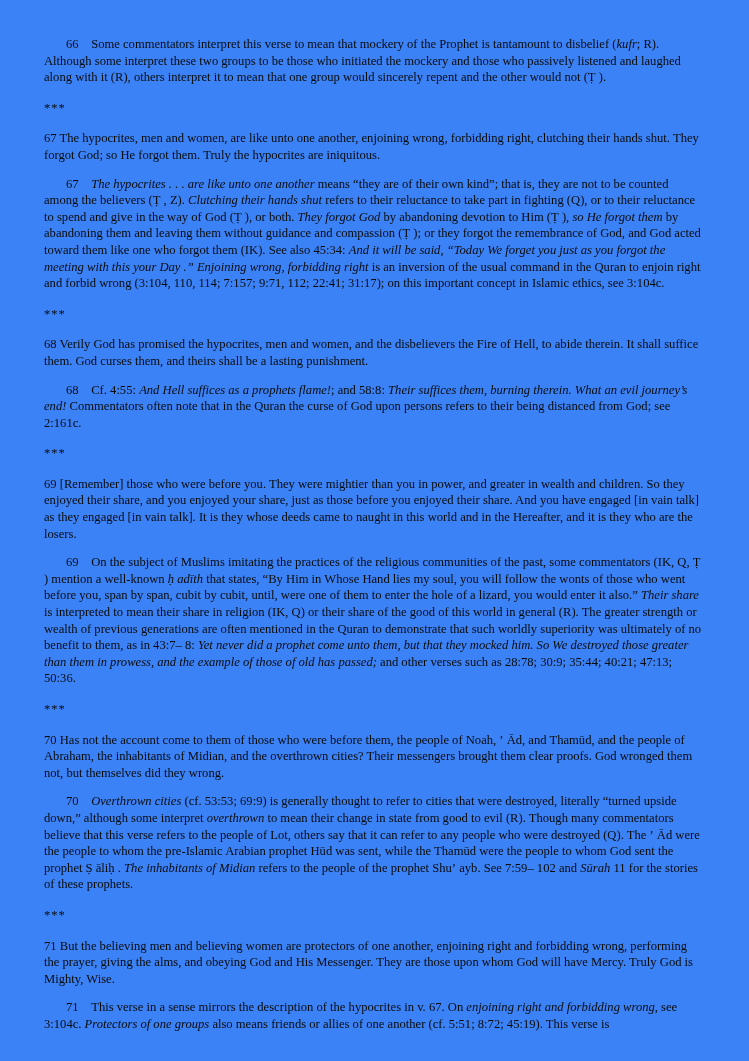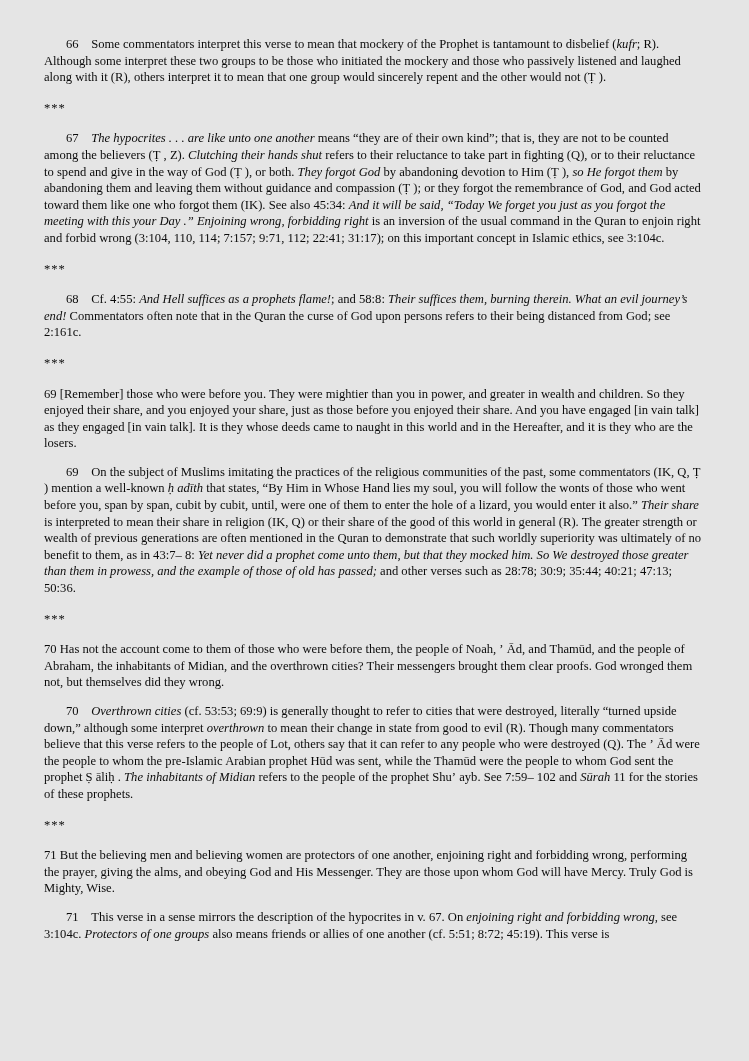--- a/index.html
+++ b/index.html
@@ -5,21 +5,21 @@
   html, body {
     margin: 0;
     padding: 0;
     background: #ffffff;
   }
   .page {
     position: relative;
     width: 749px;
     height: 1061px;
     margin: 0 auto;
-    background: #e5e5e5;
+    background: #3b82f6;
     box-sizing: border-box;
     padding: 36px 44px 10px 44px;
     font-family: "Liberation Serif", "DejaVu Serif", serif;
     color: #0b0b0b;
   }
   .block {
     font-size: 12.6px;
     line-height: 16.6px;
     text-align: left;
     margin: 0 0 14px 0;
@@ -45,27 +45,33 @@
 <body>
 
 <div class="page">
 
   <p class="block commentary">
     <span class="num">66</span> Some commentators interpret this verse to mean that mockery of the Prophet is tantamount to disbelief (<i>kufr</i>; R). Although some interpret these two groups to be those who initiated the mockery and those who passively listened and laughed along with it (R), others interpret it to mean that one group would sincerely repent and the other would not (Ṭ ).
   </p>
 
   <p class="divider">***</p>
 
+  <p class="block verse gap-sm">
+    <span class="num">67</span> The hypocrites, men and women, are like unto one another, enjoining wrong, forbidding right, clutching their hands shut. They forgot God; so He forgot them. Truly the hypocrites are iniquitous.
+  </p>
 
   <p class="block commentary">
     <span class="num">67</span> <i>The hypocrites . . . are like unto one another</i> means “they are of their own kind”; that is, they are not to be counted among the believers (Ṭ , Z). <i>Clutching their hands shut</i> refers to their reluctance to take part in fighting (Q), or to their reluctance to spend and give in the way of God (Ṭ ), or both. <i>They forgot God</i> by abandoning devotion to Him (Ṭ ), <i>so He forgot them</i> by abandoning them and leaving them without guidance and compassion (Ṭ ); or they forgot the remembrance of God, and God acted toward them like one who forgot them (IK). See also 45:34: <i>And it will be said, “Today We forget you just as you forgot the meeting with this your Day .”</i> <i>Enjoining wrong, forbidding right</i> is an inversion of the usual command in the Quran to enjoin right and forbid wrong (3:104, 110, 114; 7:157; 9:71, 112; 22:41; 31:17); on this important concept in Islamic ethics, see 3:104c.
   </p>
 
   <p class="divider">***</p>
 
+  <p class="block verse gap-sm">
+    <span class="num">68</span> Verily God has promised the hypocrites, men and women, and the disbelievers the Fire of Hell, to abide therein. It shall suffice them. God curses them, and theirs shall be a lasting punishment.
+  </p>
 
   <p class="block commentary">
     <span class="num">68</span> Cf. 4:55: <i>And Hell suffices as a prophets flame!</i>; and 58:8: <i>Their suffices them, burning therein. What an evil journey’s end!</i> Commentators often note that in the Quran the curse of God upon persons refers to their being distanced from God; see 2:161c.
   </p>
 
   <p class="divider">***</p>
 
   <p class="block verse gap-sm">
     <span class="num">69</span> [Remember] those who were before you. They were mightier than you in power, and greater in wealth and children. So they enjoyed their share, and you enjoyed your share, just as those before you enjoyed their share. And you have engaged [in vain talk] as they engaged [in vain talk]. It is they whose deeds came to naught in this world and in the Hereafter, and it is they who are the losers.
   </p>

